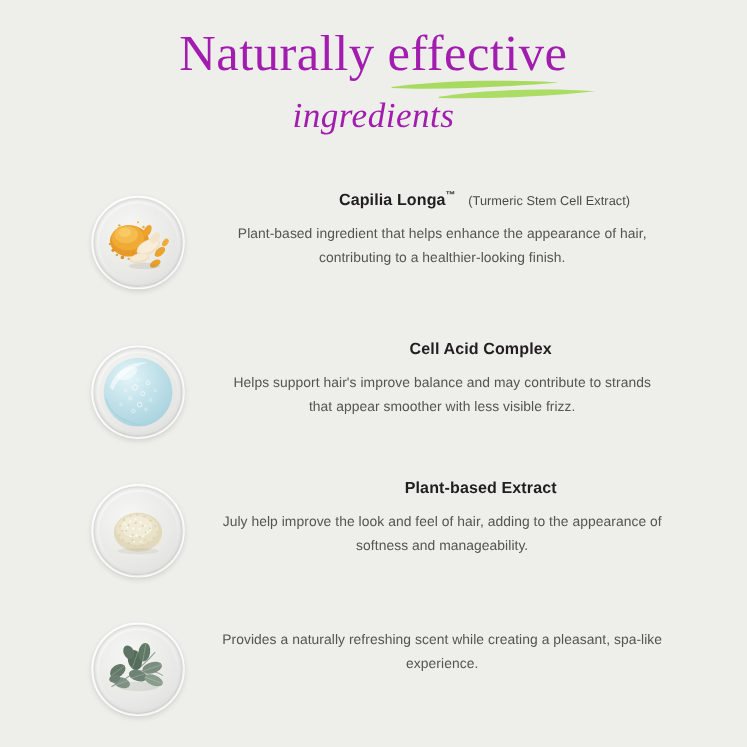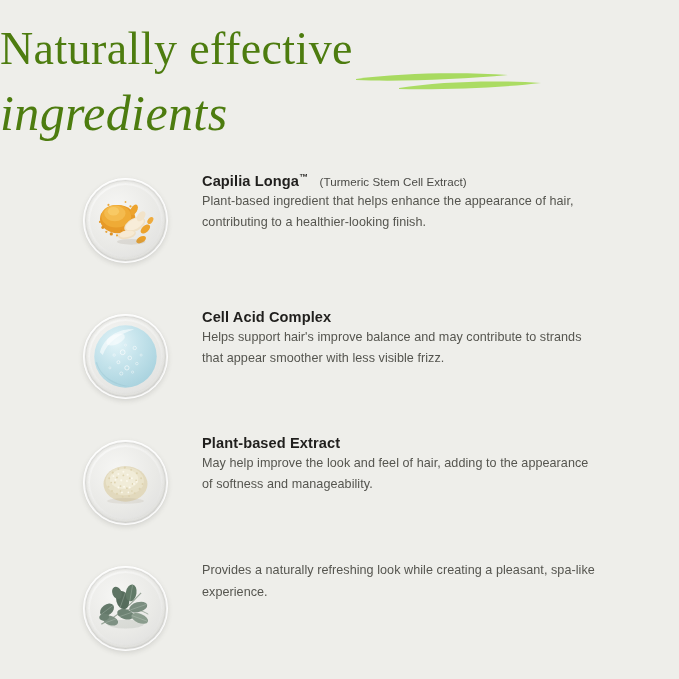--- a/index.html
+++ b/index.html
@@ -13,35 +13,35 @@
     font-family:"Liberation Sans", sans-serif;
     overflow:hidden;
     position:relative;
   }
 
   
   .heading {
     position:absolute;
     left:0; top:26px;
     width:679px;
-    text-align:left;
+    text-align:center;
     font-family:"Liberation Serif", serif;
-    color:#4d7c0f;
+    color:#a21caf;
     line-height:1.0;
   }
   .heading-line1 {
     display:block;
     font-size:46px;
     letter-spacing:0.4px;
     position:relative;
     z-index:2;
   }
   .heading-line2 {
     display:block;
-    font-size:50px;
+    font-size:32px;
     font-style:italic;
     margin-top:16px;
     letter-spacing:0.4px;
     position:relative;
     z-index:2;
   }
 
   
   .brush {
     position:absolute;
@@ -100,42 +100,42 @@
   .dish-inner {
     position:absolute;
     inset:7px;
     border-radius:50%;
     overflow:hidden;
     background:radial-gradient(circle at 38% 32%, #f6f6f4 0%, #e9e9e6 60%, #dedede 100%);
   }
   .dish-svg { position:absolute; inset:0; width:100%; height:100%; }
 
   
-  .txt { padding-left:119px; padding-top:10px; }
+  .txt { padding-left:119px; padding-top:10px;text-align:center; }
   .row.r2 .txt, .row.r3 .txt, .row.r4 .txt { padding-top:20px; }
 
   .ing-title {
     font-size:14.6px;
     font-weight:bold;
     color:#201f1d;
     letter-spacing:0.1px;
     line-height:1.2;
     display:inline;
   }
   .ing-title sup { font-size:9px; vertical-align:super; font-weight:bold; }
   .ing-sub {
     font-size:11.6px;
     color:#4a4a46;
     letter-spacing:0.05px;
     display:inline;
     margin-left:7px;
     white-space:nowrap;
   }
   .ing-desc {
-    margin-top:0;
+    margin-top:11px;
     font-size:12.6px;
     line-height:1.72;
     color:#55554f;
     letter-spacing:0.05px;
     max-width:400px;
   }
 </style>
 </head>
 <body>
 
@@ -295,21 +295,21 @@
           <ellipse cx="50" cy="76" rx="26" ry="4" fill="rgba(160,150,125,0.15)"></ellipse>
         </svg>
       </div>
         </div>
     </div>
     <div class="txt">
       <div>
         <span class="ing-title"><span>Plant-based Extract</span><sup></sup></span>
         <span class="ing-sub"></span>
       </div>
-      <div class="ing-desc">May help improve the look and feel of hair, adding to the appearance of softness and manageability.</div>
+      <div class="ing-desc">July help improve the look and feel of hair, adding to the appearance of softness and manageability.</div>
     </div>
   </div>
 
   <div class="row r4">
     <div class="dish-wrap">
       <div class="dish">
           <div class="dish-inner">
         <svg class="dish-svg" viewBox="0 0 100 100">
 
           <g fill="rgba(120,130,120,0.16)">
@@ -338,17 +338,17 @@
             <path d="M56 40 L 60 17"></path>
             <path d="M40 62 L 60 55"></path>
             <path d="M57 52 L 80 44"></path>
             <path d="M59 60 L 81 68"></path>
           </g>
         </svg>
       </div>
         </div>
     </div>
     <div class="txt">
-      <div class="ing-desc">Provides a naturally refreshing look while creating a pleasant, spa-like experience.</div>
+      <div class="ing-desc">Provides a naturally refreshing scent while creating a pleasant, spa-like experience.</div>
     </div>
   </div>
 
 </div>
 
 </body></html>

